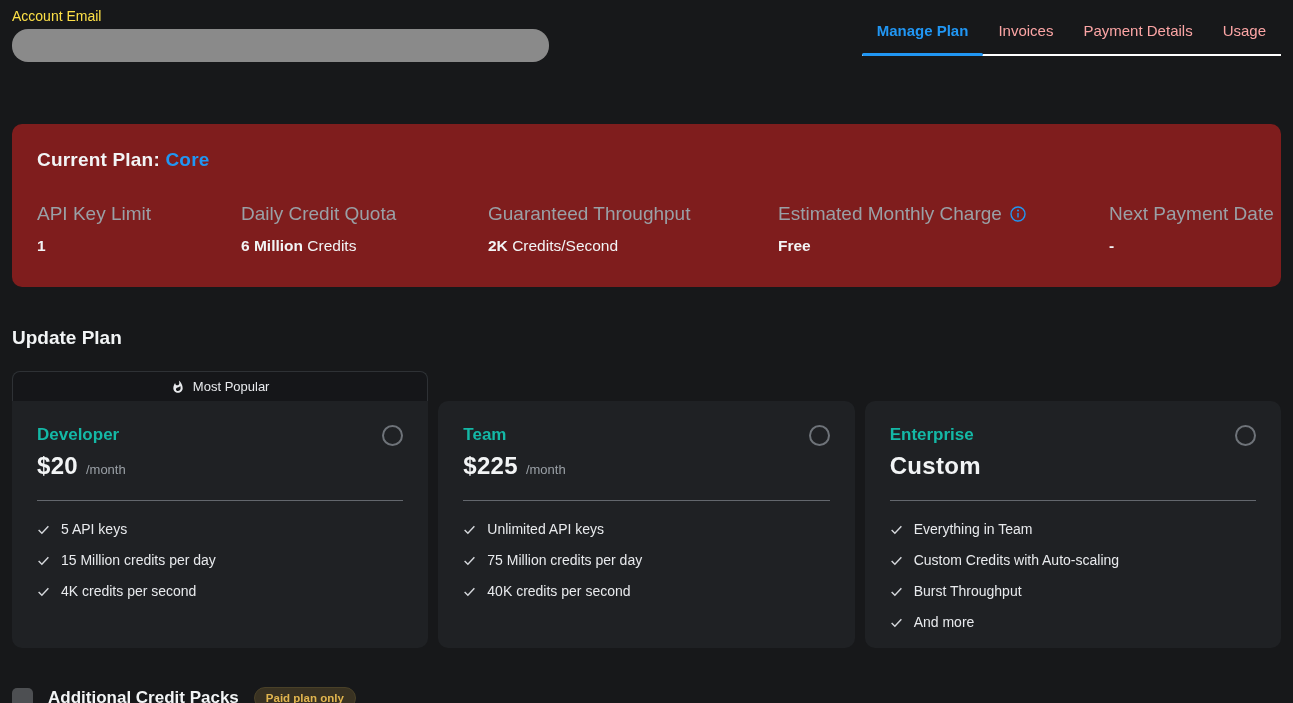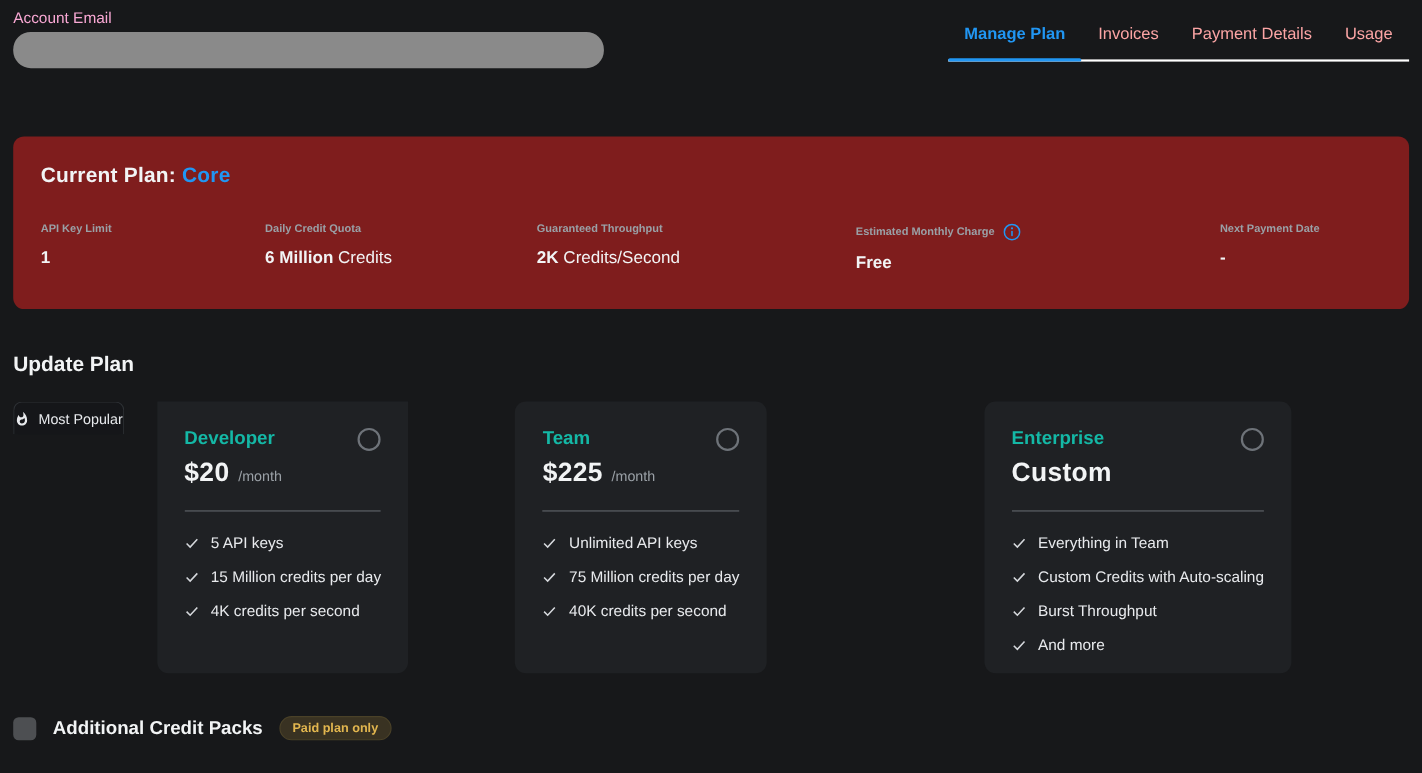--- a/index.html
+++ b/index.html
@@ -2,46 +2,46 @@
 <html><head>
 <meta charset="utf-8">
 <style>
   * { margin:0; padding:0; box-sizing:border-box; }
   html,body { width:1293px; height:703px; background:#17181a; overflow:hidden;
     font-family:"Liberation Sans", sans-serif; color:#f2f4f5; }
   .page { padding:0 12px; }
 
   
   .top-row { display:flex; justify-content:space-between; align-items:flex-start; padding-top:8px; }
-  .account-label { font-size:14px; color:#f9a8d4; margin-bottom:5px; }
+  .account-label { font-size:14px; color:#fde047; margin-bottom:5px; }
   .account-input { width:537px; height:33px; background:#8a8a8a; border-radius:16px; border:none; }
 
   .tabs { display:flex; margin-top:14px; border-bottom:2px solid #ffffff; }
   .tab { font-size:15px; color:#fca5a5; padding:0 15px 15px 15px; cursor:pointer; position:relative; }
   .tab.active { color:#2196f3; font-weight:700; }
   .tab.active::after { content:""; position:absolute; left:0; right:0; bottom:-2px; height:3px; background:#2196f3; border-radius:2px; }
 
   
   .plan-card { margin-top:62px; background:#7f1d1d; border-radius:10px; padding:25px 25px 32px 25px; }
   .plan-card h2 { font-size:19px; font-weight:700; letter-spacing:.2px; }
   .plan-card h2 .plan-name { color:#2196f3; }
   .stats { display:flex; margin-top:32px; }
   .stat { flex:0 0 auto; }
   .stat:nth-child(1){ width:204px; } .stat:nth-child(2){ width:247px; }
   .stat:nth-child(3){ width:290px; } .stat:nth-child(4){ width:331px; }
-  .stat-label { font-size:10px; color:#9aa0a6; display:flex; align-items:center; gap:8px;font-weight:bold; }
+  .stat-label { font-size:19px; color:#9aa0a6; display:flex; align-items:center; gap:8px; }
   .stat-value { margin-top:12px; font-size:15.5px; color:#f2f4f5; white-space:pre-wrap; }
   .stat-value b { font-weight:700; }
   .info-svg { display:inline-block; vertical-align:middle; cursor:pointer; }
 
   
   .section-heading { margin-top:40px; font-size:19px; font-weight:700; }
 
   .plans-row { display:flex; gap:10px; margin-top:22px; }
-  .plan-col { flex:1 1 0; display:flex; flex-direction:row;gap:30px; }
+  .plan-col { flex:1 1 0; display:flex; flex-direction:column; }
   .popular-banner { height:30px; display:flex; align-items:center; justify-content:center; gap:8px;
     background:#151619; border:1px solid #2e3135; border-bottom:none; border-radius:8px 8px 0 0;
     font-size:13px; color:#e8eaed; }
   .pricing-card { background:#1f2124; border-radius:10px; height:247px; padding:24px 25px; cursor:pointer; }
   .plan-col.first .pricing-card { border-radius:0 0 10px 10px; }
   .spacer { height:30px; }
   .card-head { display:flex; justify-content:space-between; align-items:flex-start; }
   .card-title { font-size:17px; font-weight:600; color:#14b8a6; }
   .radio { width:21px; height:21px; border-radius:50%; border:2px solid #6e7379; background:transparent; cursor:pointer; flex:0 0 auto; }
   .price-row { margin-top:6px; display:flex; align-items:baseline; gap:8px; }

